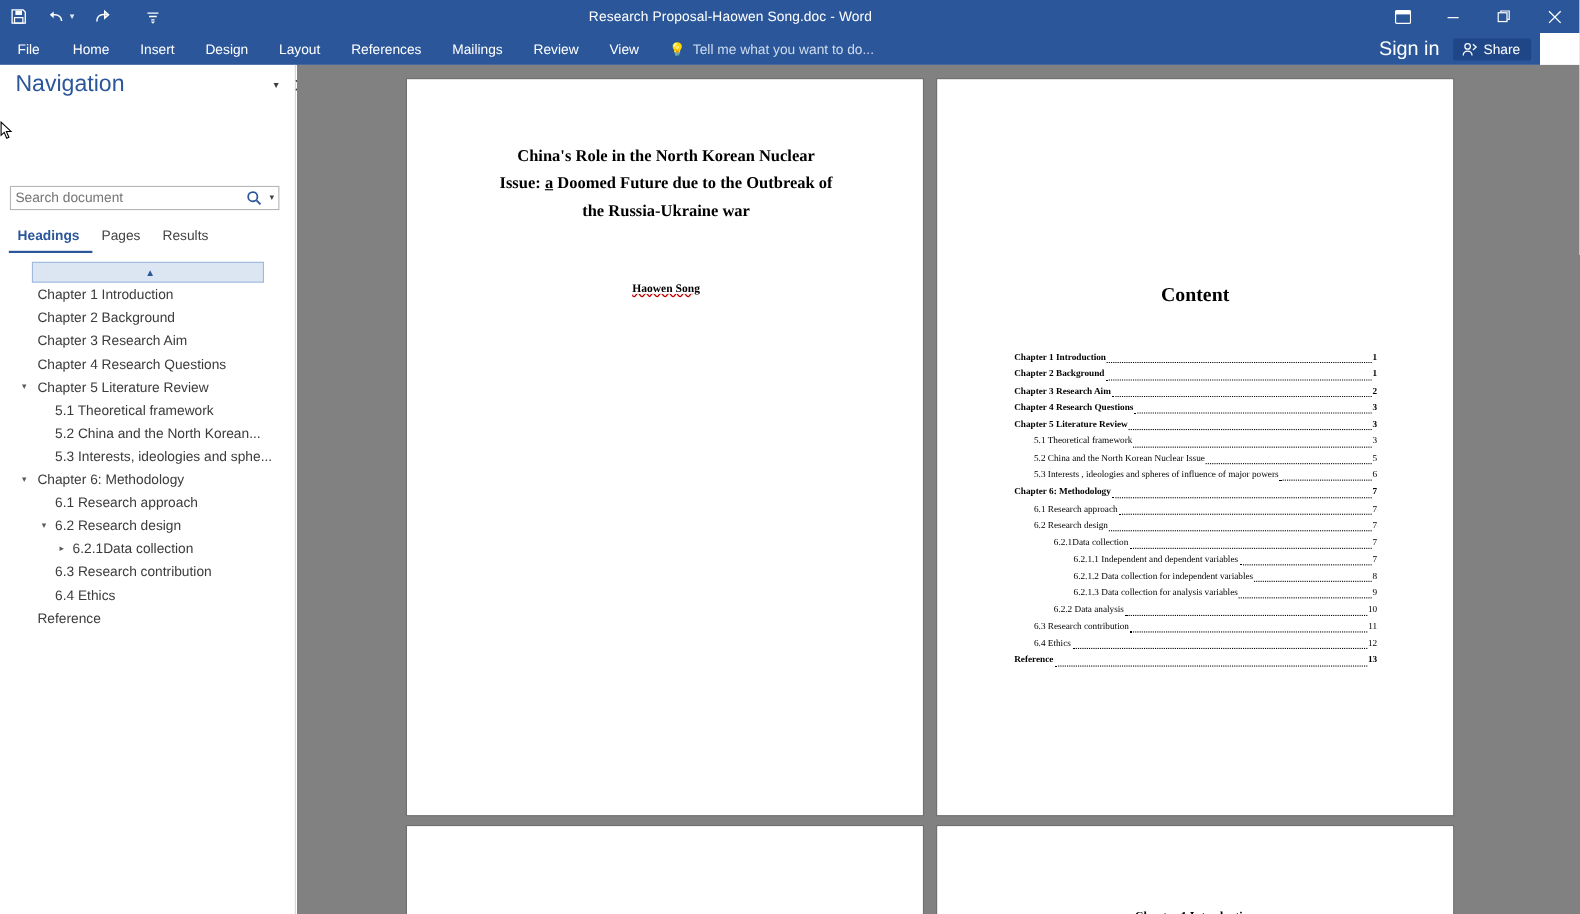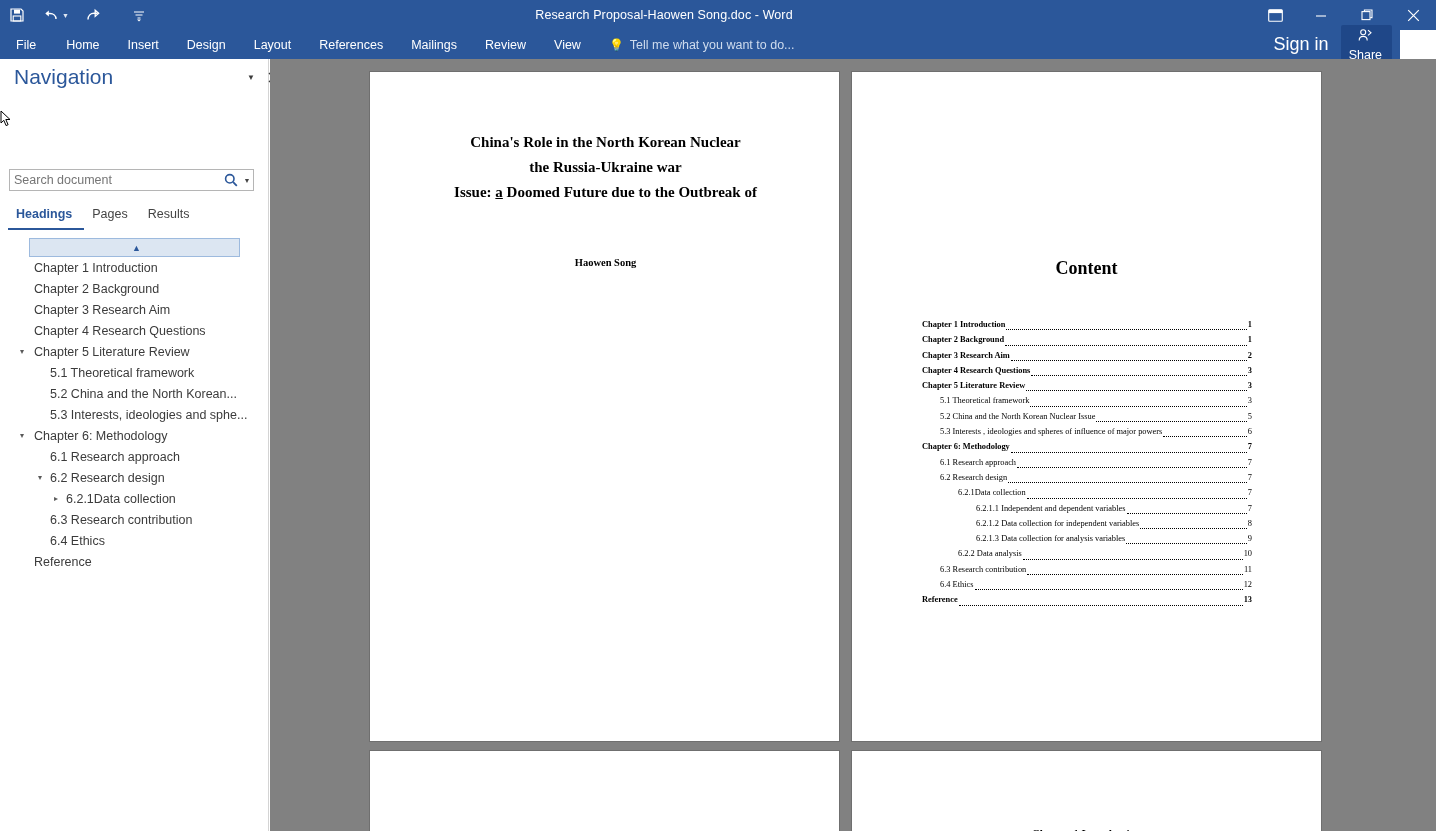--- a/index.html
+++ b/index.html
@@ -49,21 +49,21 @@
   .tab.file { padding: 0 16px; }
   .tellme {
     display: flex; align-items: center; gap: 6px; padding: 0 10px 0 14px; height: 29px;
     color: #cfdcee; font-size: 12.5px;
   }
   .bulb { font-size: 12px; color: #ffd966; }
   .rb-right { position: absolute; right: 8px; top: 0; height: 29px; display: flex; align-items: center; gap: 4px; }
   .signin { font-size: 18px; color: #ffffff; padding: 0 8px; }
   .share {
     display: flex; align-items: center; gap: 6px; font-size: 12.5px; color: #ffffff;
-    background: #1e4party; padding: 3px 10px 3px 8px; border-radius: 2px; flex-direction: column;
+    background: #1e4party; padding: 3px 10px 3px 8px; border-radius: 2px;
   }
   .share { background: #1f4788; }
   .share svg { display: block; }
 
   
   .navpane {
     position: absolute; left: 0; top: 59px; width: 269px; height: 772px;
     background: #ffffff; border-right: 1px solid #d4d4d4;
   }
   .nav-header {
@@ -134,21 +134,21 @@
     position: absolute; left: 58px; top: 58px; width: 355px;
     text-align: center; font-family: "Liberation Serif", serif; font-size: 15px;
     font-weight: bold; color: #000; line-height: 25px;
   }
   .doc-title .uline { text-decoration: underline; }
   .doc-author {
     position: absolute; left: 58px; top: 185px; width: 355px;
     text-align: center; font-family: "Liberation Serif", serif; font-size: 10.5px;
     font-weight: bold; color: #000;
   }
-  .doc-author .sq { text-decoration-color: #c00000; text-decoration-style: wavy; }
+  .doc-author .sq { text-decoration: underline; text-decoration-color: #c00000; text-decoration-style: wavy; }
 
   .toc-title {
     position: absolute; left: 0; top: 186px; width: 469px; text-align: center;
     font-family: "Liberation Serif", serif; font-size: 18px; font-weight: bold; color: #000;
   }
   .toc { position: absolute; left: 70px; top: 245px; width: 330px; font-family: "Liberation Serif", serif; color: #000; }
   .toc-row { display: flex; align-items: flex-end; font-size: 8.4px; line-height: 15.3px; white-space: nowrap; }
   .toc-row.b { font-weight: bold; }
   .toc-row .t { flex: 0 0 auto; }
   .toc-row .dots {
@@ -347,22 +347,22 @@
     <svg width="12" height="18" viewBox="0 0 12 18">
         <path d="M1 1l9 8.5H5.8l2.3 5.2-2 0.9-2.3-5.3L1 13z" fill="#ffffff" stroke="#000000" stroke-width="1"></path>
       </svg>
   </div>
 
   <div class="docarea">
 
     <div class="page page1">
       <div class="doc-title">
         <div>China's Role in the North Korean Nuclear</div>
+        <div>Issue: <span class="uline">a</span> Doomed Future due to the Outbreak of</div>
         <div>the Russia-Ukraine war</div>
-        <div>Issue: <span class="uline">a</span> Doomed Future due to the Outbreak of</div>
       </div>
       <div class="doc-author">
         <span class="sq">Haowen Song</span>
       </div>
     </div>
 
     <div class="page page2">
       <div class="toc-title">Content</div>
       <div class="toc" id="toc">
           <div class="toc-row b">

